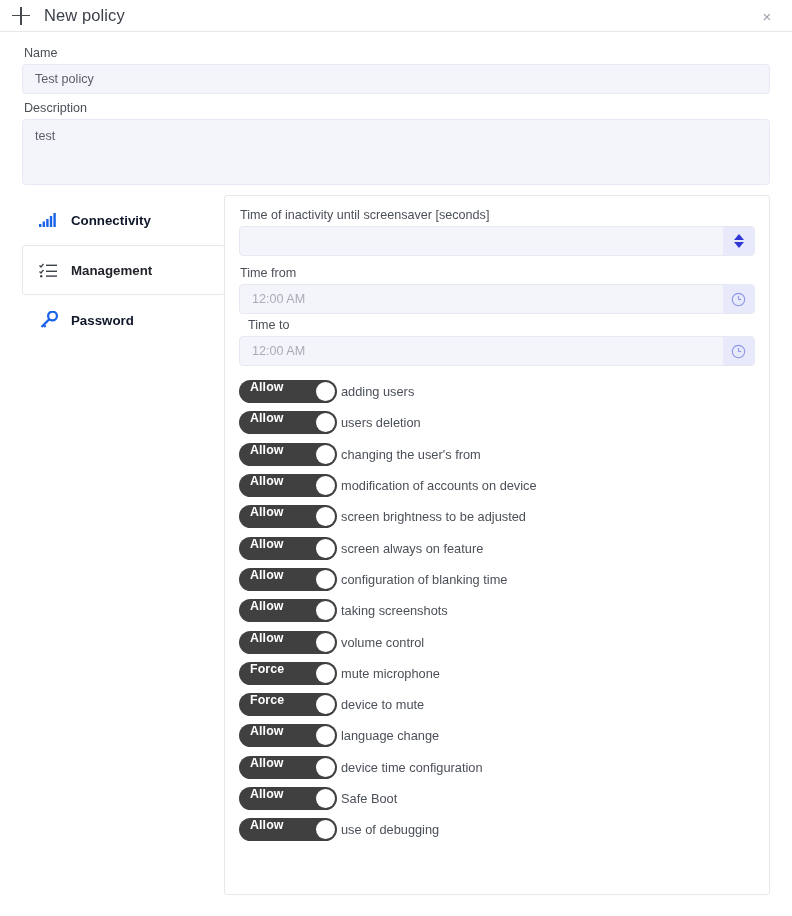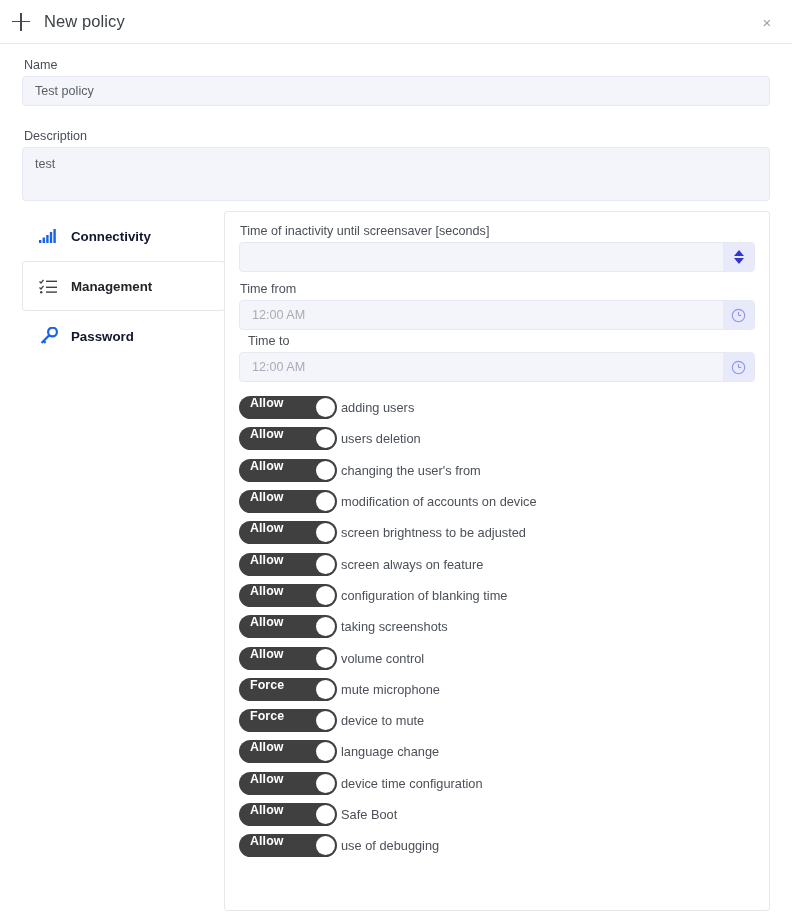--- a/index.html
+++ b/index.html
@@ -9,21 +9,21 @@
     width: 792px; height: 916px;
     background: #ffffff;
     font-family: "Liberation Sans", sans-serif;
     color: #3b3f46;
     overflow: hidden;
   }
 
   
   .modal-header {
     position: relative;
-    height: 44px;
+    height: 32px;
     border-bottom: 1px solid #e6e8ec;
     display: flex;
     align-items: center;
     padding: 0 12px;
   }
   .plus-icon {
     width: 18px; height: 18px;
     position: relative;
     margin-right: 14px;
     flex: 0 0 auto;
@@ -68,24 +68,24 @@
     background: #f4f5fa;
     border: 1px solid #e7e9f2;
     border-radius: 4px;
     padding: 12px 12px;
     font-size: 12.6px;
     color: #5a5f68;
     font-family: "Liberation Sans", sans-serif;
     display: flex;
     align-items: center;
   }
-  .label-desc { margin-top: 23px; }
+  .label-desc { margin-top: 7px; }
   .textarea-input {
     width: 100%;
-    height: 54px;
+    height: 66px;
     background: #f4f5fa;
     border: 1px solid #e7e9f2;
     border-radius: 4px;
     padding: 9px 12px;
     font-size: 12.6px;
     color: #5a5f68;
     font-family: "Liberation Sans", sans-serif;
   }
 
   

